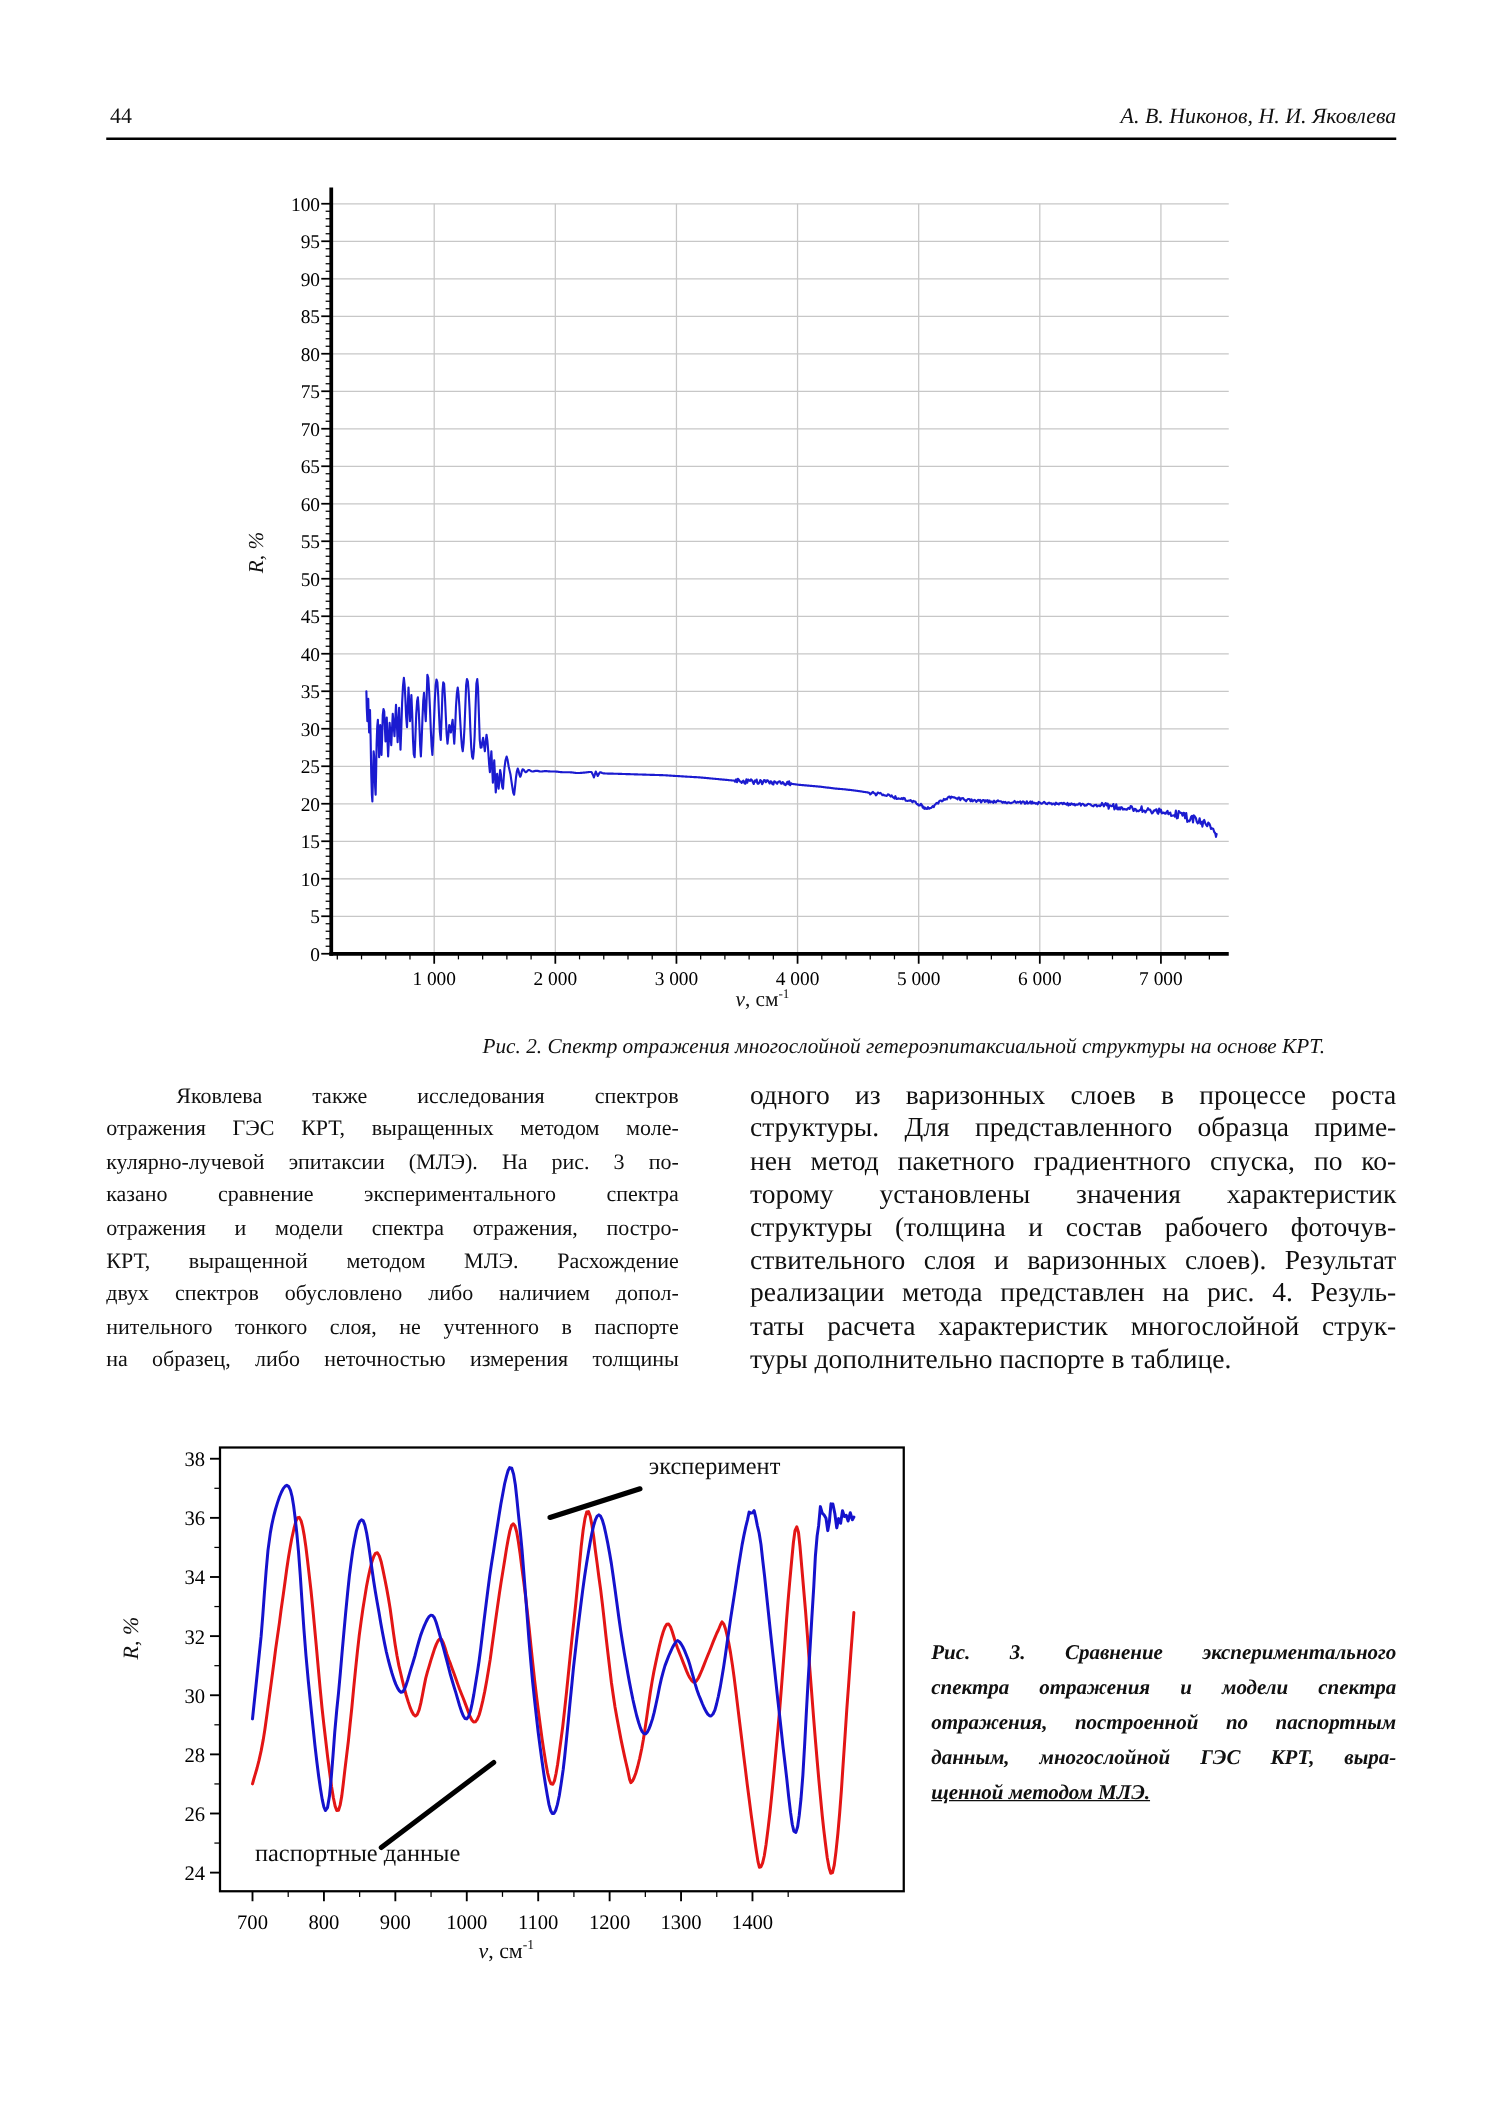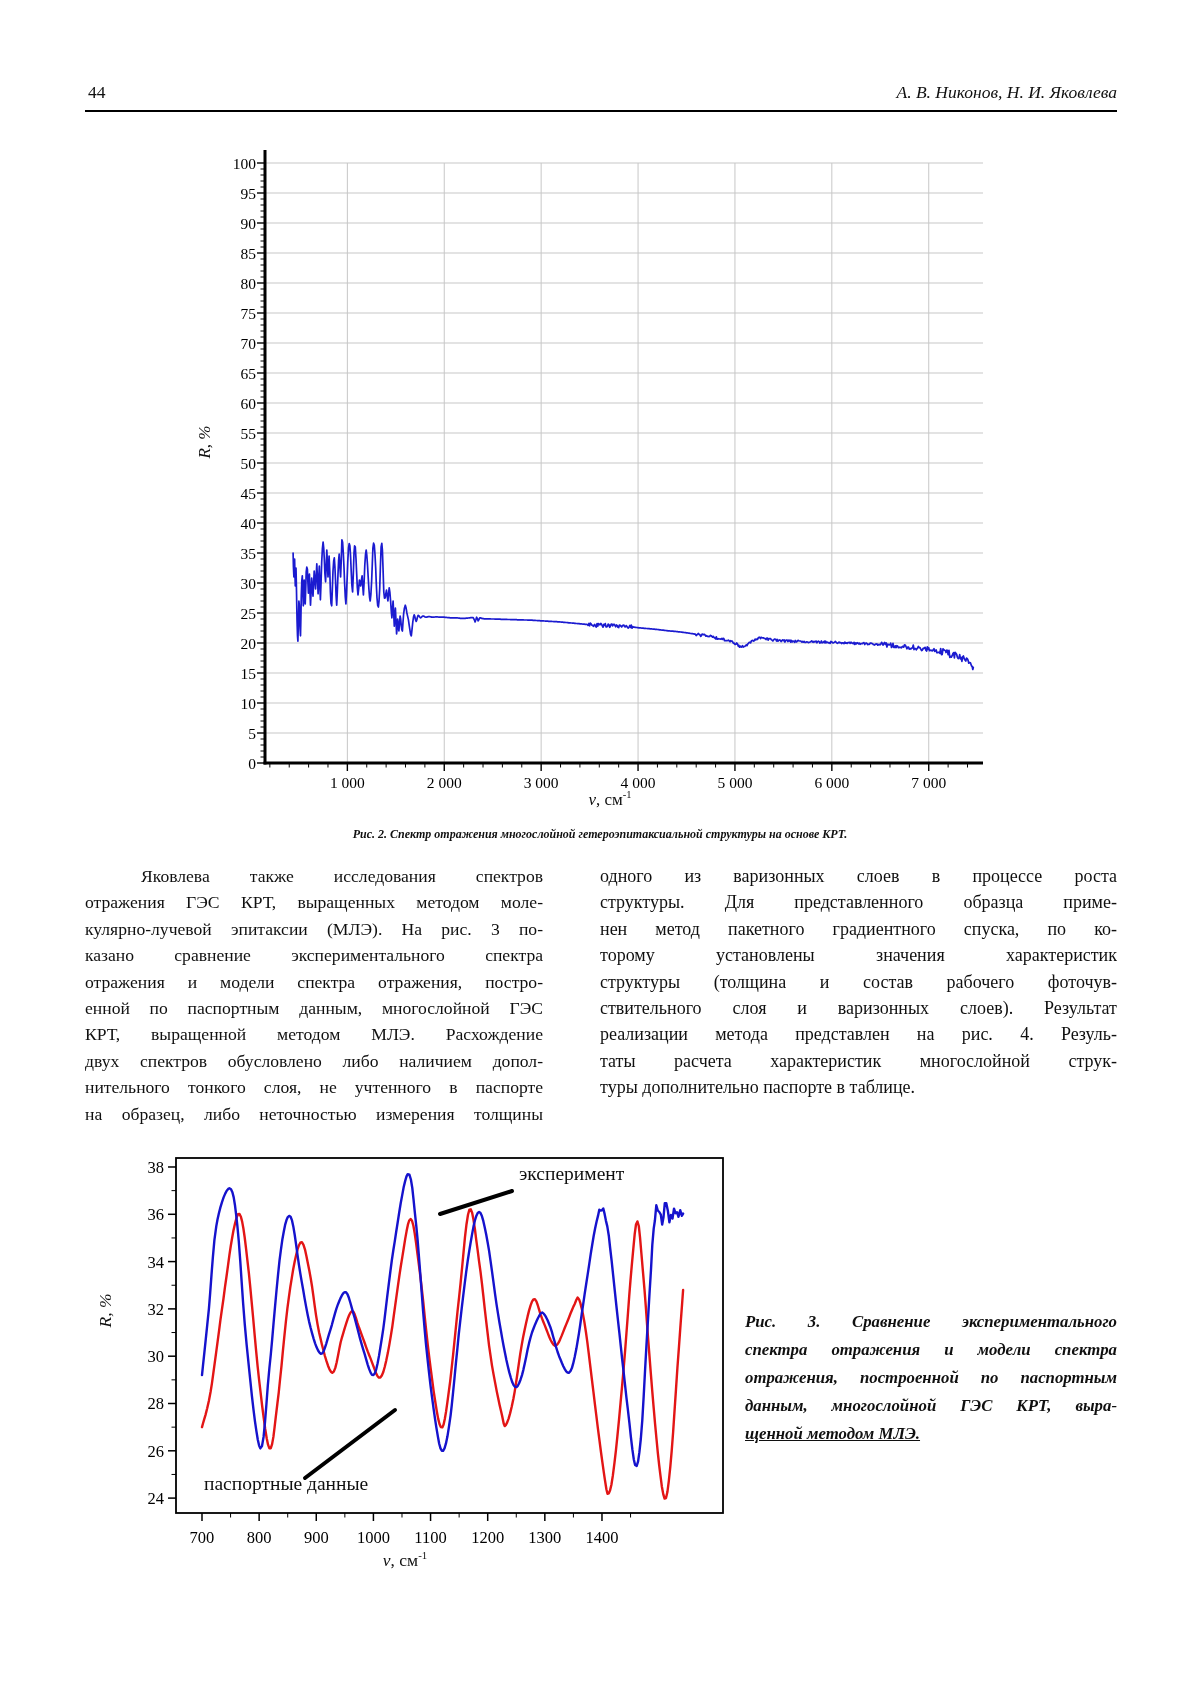--- a/index.html
+++ b/index.html
@@ -5,24 +5,24 @@
   html,body{margin:0;padding:0;background:#ffffff;}
   .page{position:relative;width:1200px;height:1698px;background:#ffffff;overflow:hidden;
         font-family:"Liberation Serif","DejaVu Serif",serif;color:#101010;}
   #charts{position:absolute;left:0;top:0;pointer-events:none;}
   .hdr-num{position:absolute;left:88px;top:82px;font-size:17.5px;}
   .hdr-authors{position:absolute;right:83px;top:82px;font-size:17.5px;font-style:italic;}
   .hdr-rule{position:absolute;left:85px;top:110px;width:1032px;height:2px;background:#000;}
   .fig2-ylabel{position:absolute;left:160px;top:432px;width:90px;text-align:center;
                transform:rotate(-90deg);font-size:17px;font-style:italic;}
   .fig2-xlabel{position:absolute;left:500px;top:790px;width:220px;text-align:center;font-size:17px;}
-  .caption2{position:absolute;left:140px;top:827px;width:920px;text-align:center;
-            font-weight:bold;font-style:italic;font-size:12px;}
+  .caption2{position:absolute;left:140px;top:827px;width:920px;text-align:right;
+            font-weight:normal;font-style:italic;font-size:17px;}
   .col-left{position:absolute;left:85px;top:863px;width:458px;font-size:17.6px;line-height:26.4px;}
-  .col-right{position:absolute;left:600px;top:863px;width:517px;font-size:18px;line-height:26.4px;}
+  .col-right{position:absolute;left:600px;top:863px;width:517px;font-size:22px;line-height:26.4px;}
   .bodyline{text-align:justify;text-align-last:justify;}
   .bodyline.last{text-align-last:auto;}
   .bodyline.indent{padding-left:56px;}
   .fig3-ylabel{position:absolute;left:60px;top:1300px;width:90px;text-align:center;
                transform:rotate(-90deg);font-size:17.5px;font-style:italic;}
   .fig3-xlabel{position:absolute;left:300px;top:1550px;width:210px;text-align:center;font-size:17.5px;}
   .ann-exp{position:absolute;left:519px;top:1163px;font-size:19.5px;}
   .ann-pass{position:absolute;left:204px;top:1473px;font-size:19.5px;}
   .caption3{position:absolute;left:745px;top:1308px;width:372px;font-size:16.8px;line-height:28px;
             font-weight:bold;font-style:italic;}
@@ -292,21 +292,20 @@
   <div class="fig2-ylabel">R, %</div>
   <div class="fig2-xlabel"><i>ν</i><span>, см</span><sup>-1</sup></div>
   <div class="caption2">Рис. 2. Спектр отражения многослойной гетероэпитаксиальной структуры на основе КРТ.</div>
 
   <div class="col-left">
       <div class="bodyline indent">Яковлева также исследования спектров</div>
       <div class="bodyline">отражения ГЭС КРТ, выращенных методом моле-</div>
       <div class="bodyline">кулярно-лучевой эпитаксии (МЛЭ). На рис. 3 по-</div>
       <div class="bodyline">казано сравнение экспериментального спектра</div>
       <div class="bodyline">отражения и модели спектра отражения, постро-</div>
-      <div class="bodyline">енной по паспортным данным, многослойной ГЭС</div>
       <div class="bodyline">КРТ, выращенной методом МЛЭ. Расхождение</div>
       <div class="bodyline">двух спектров обусловлено либо наличием допол-</div>
       <div class="bodyline">нительного тонкого слоя, не учтенного в паспорте</div>
       <div class="bodyline">на образец, либо неточностью измерения толщины</div>
     </div>
   <div class="col-right">
       <div class="bodyline">одного из варизонных слоев в процессе роста</div>
       <div class="bodyline">структуры. Для представленного образца приме-</div>
       <div class="bodyline">нен метод пакетного градиентного спуска, по ко-</div>
       <div class="bodyline">торому установлены значения характеристик</div>

